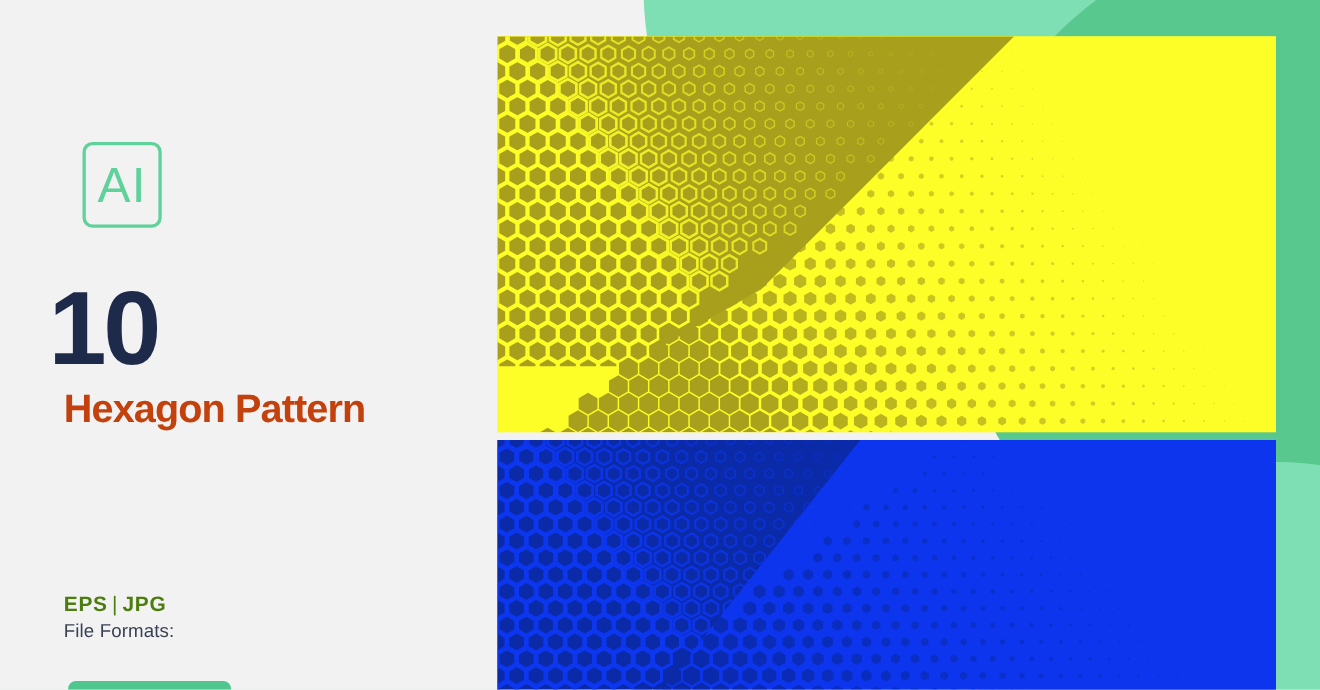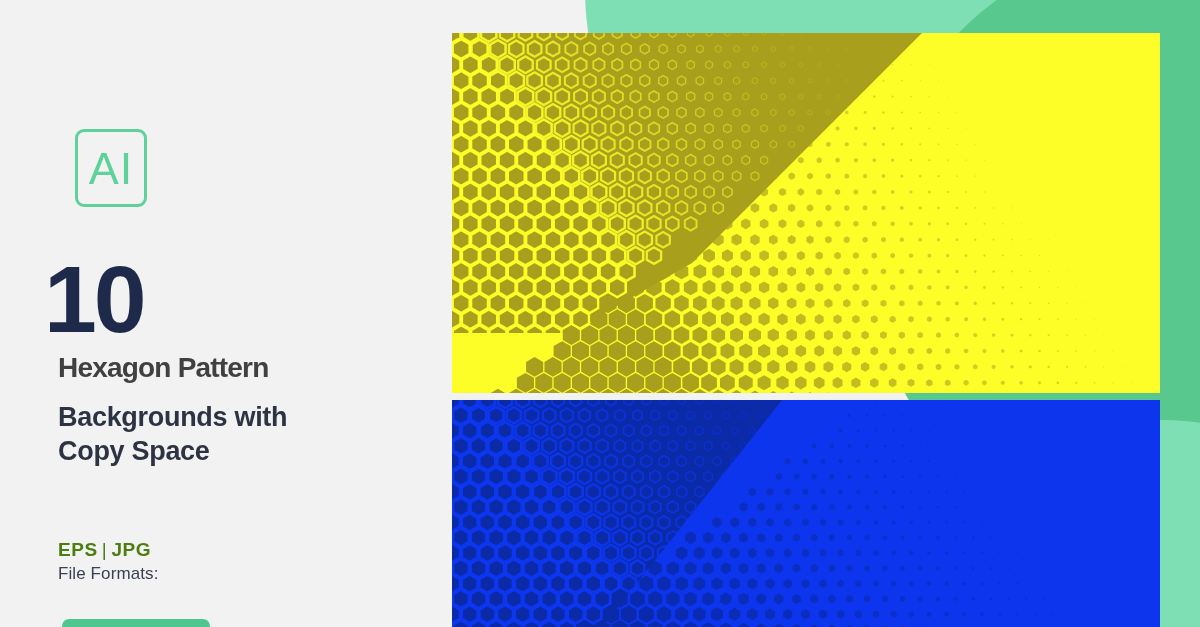--- a/index.html
+++ b/index.html
@@ -78,23 +78,23 @@
     font-size:95px;
     font-weight:bold;
     color:#1e2a4a;
     letter-spacing:-3px;
     line-height:1;
   }
 
   .headline {
     position:absolute;
     left:58px; top:354px;
-    font-size:28px;
+    font-size:36px;
     font-weight:bold;
-    color:#404040;
+    color:#c2410c;
     letter-spacing:-0.8px;
     line-height:1;
   }
 
   .subhead {
     position:absolute;
     left:58px; top:401px;
     font-size:27px;
     font-weight:bold;
     color:#2c3342;
@@ -1517,24 +1517,20 @@
   <div class="panel">
 
     <div class="ai-badge">
       <span>AI</span>
     </div>
 
     <div class="count">10</div>
 
     <div class="headline">Hexagon Pattern</div>
 
-    <div class="subhead">
-      <div>Backgrounds with</div>
-      <div>Copy Space</div>
-    </div>
 
     <div class="formats-label">File Formats:</div>
 
     <div class="formats-value">
       <span>EPS</span><span class="sep">|</span><span>JPG</span>
     </div>
 
     <div class="cta"></div>
   </div>
 

